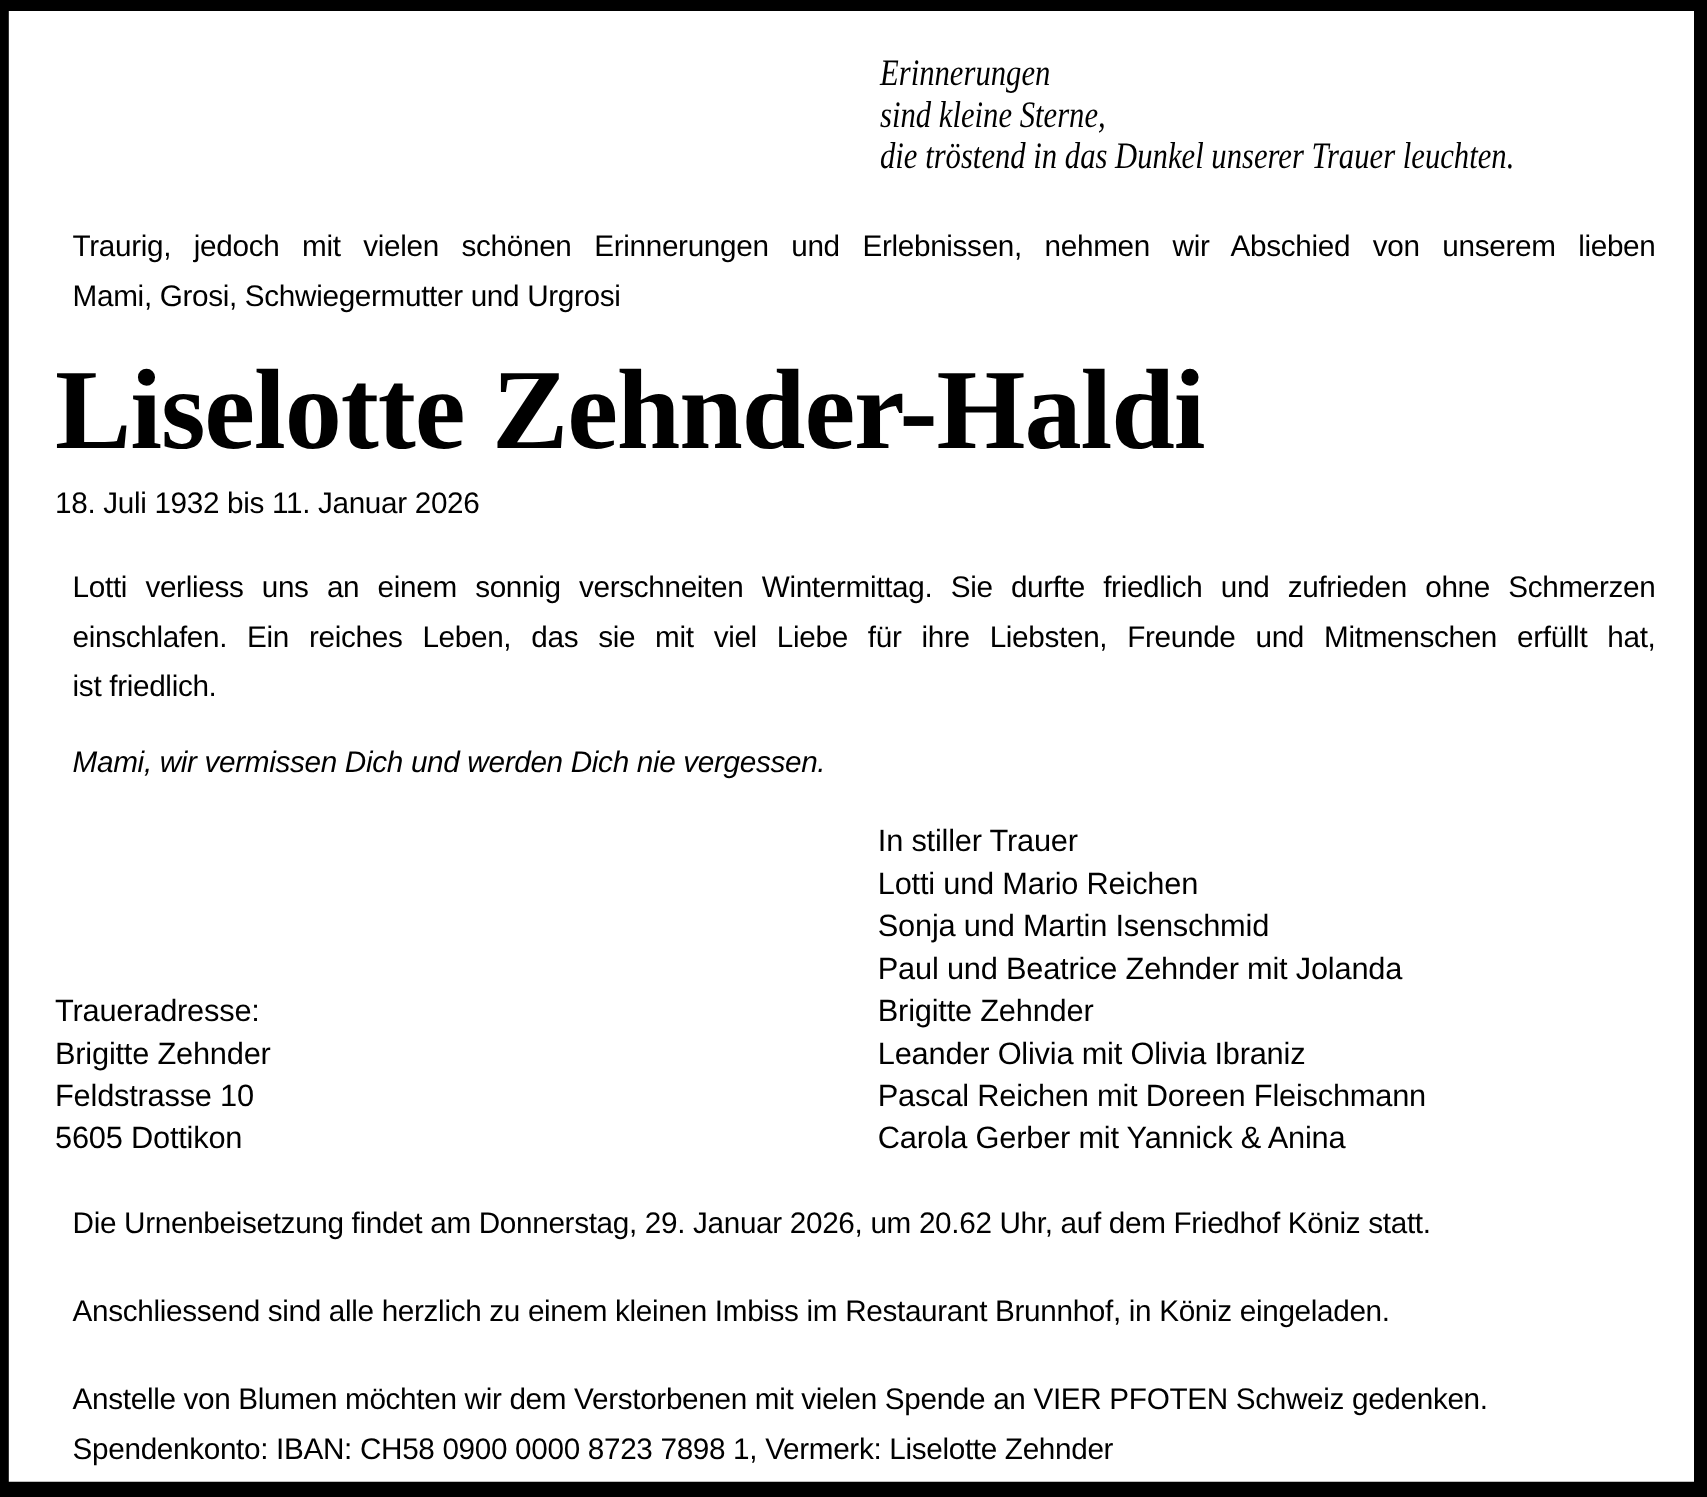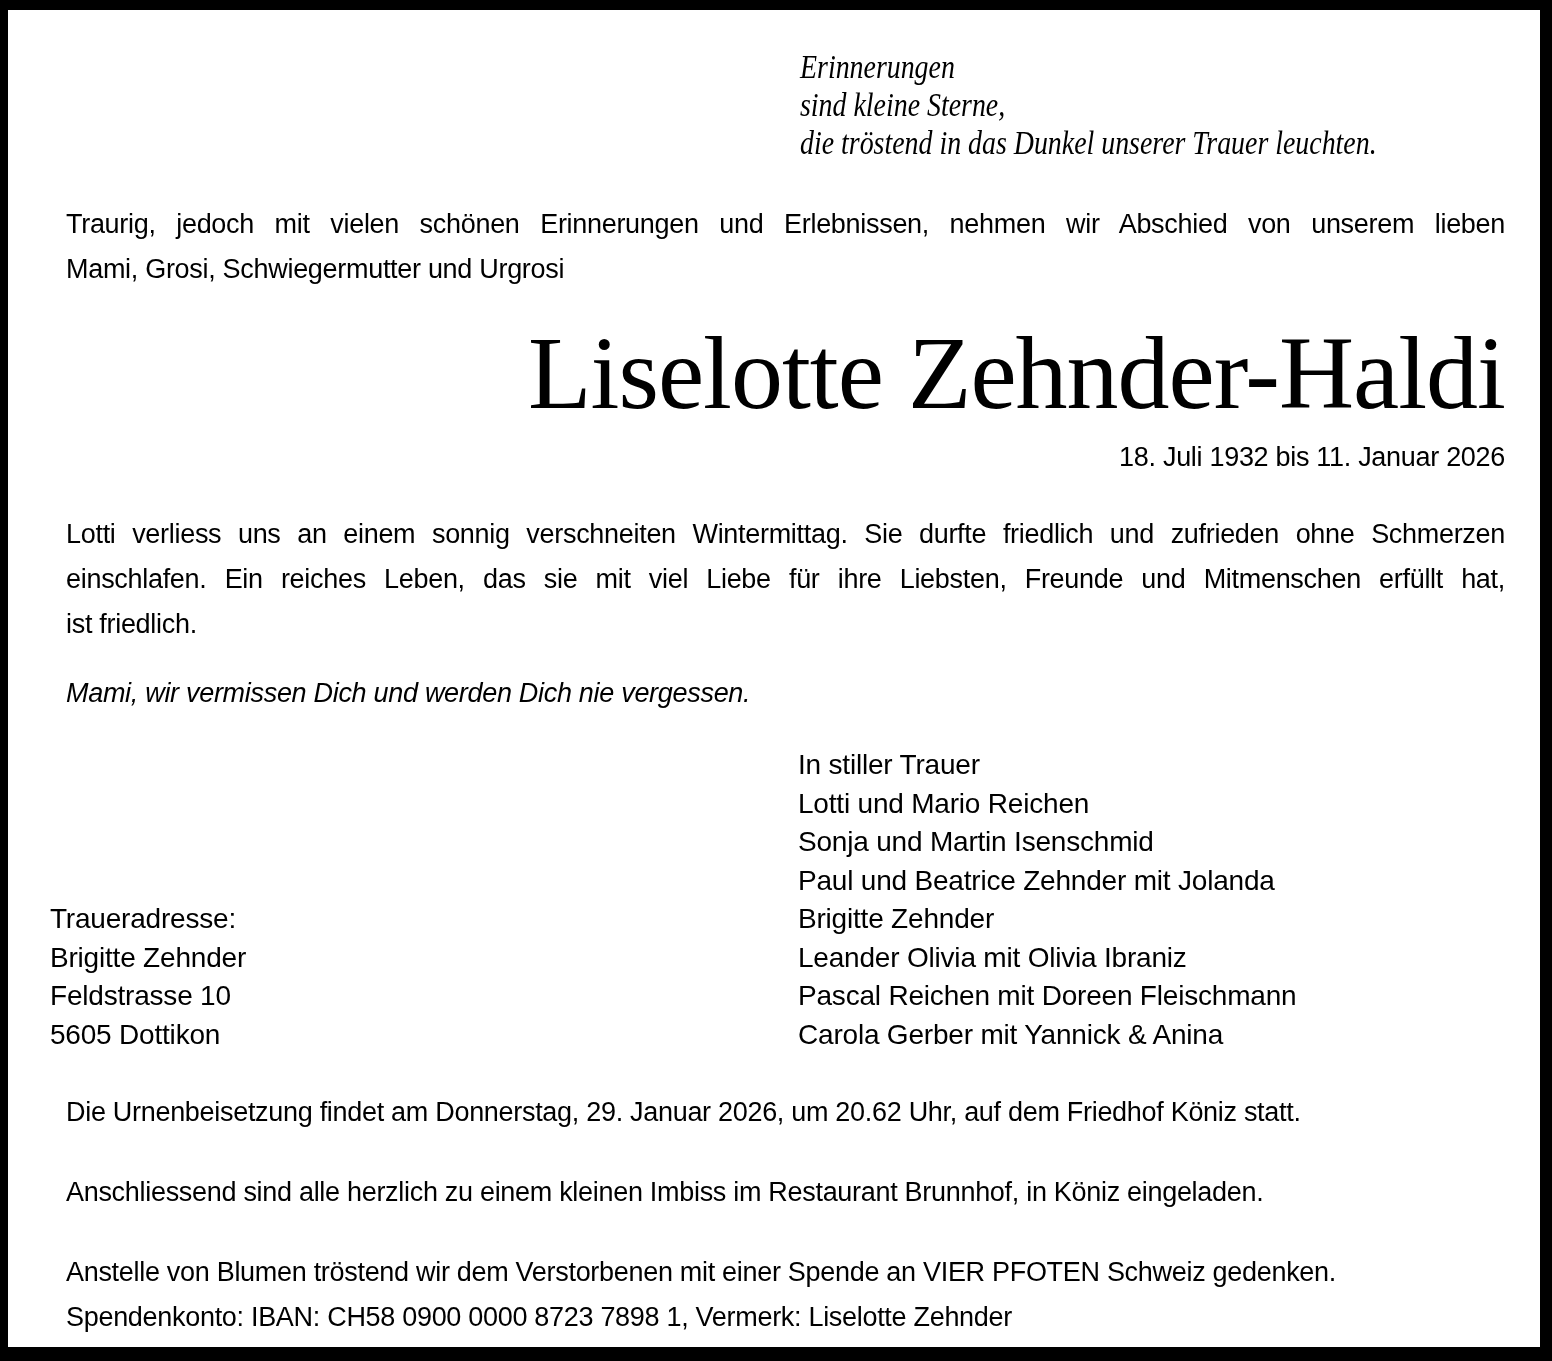--- a/index.html
+++ b/index.html
@@ -50,32 +50,32 @@
   .farewell{ margin-top: 24px; font-style: italic; }
   .funeral { margin-top: 36px; white-space: nowrap; }
   .reception { margin-top: 35px; white-space: nowrap; }
   .donation { margin-top: 35px; }
   .donation .dline { white-space: nowrap; }
 
   
   .name {
     margin: 28px 0 0 0;
     font-family: "Liberation Serif", "DejaVu Serif", serif;
-    font-weight: normal;
+    font-weight: bold;
     font-size: 104px;
     line-height: 105px;
-    text-align: right;
+    text-align: left;
     letter-spacing: -1px;
     white-space: nowrap;
   }
   .dates {
     margin-top: 12px;
     font-size: 27px;
     line-height: 40px;
-    text-align: right;
+    text-align: left;
     letter-spacing: -0.3px;
   }
 
   
   .columns {
     display: flex;
     margin-top: 30px;
     font-size: 28px;
     line-height: 38.5px;
     letter-spacing: -0.2px;
@@ -135,17 +135,17 @@
       <div>Pascal Reichen mit Doreen Fleischmann</div>
       <div>Carola Gerber mit Yannick &amp; Anina</div>
     </div>
   </div>
 
   <div class="para funeral">Die Urnenbeisetzung findet am Donnerstag, 29. Januar 2026, um 20.62 Uhr, auf dem Friedhof Köniz statt.</div>
 
   <div class="para reception">Anschliessend sind alle herzlich zu einem kleinen Imbiss im Restaurant Brunnhof, in Köniz eingeladen.</div>
 
   <div class="para donation">
-    <div class="dline">Anstelle von Blumen tröstend wir dem Verstorbenen mit einer Spende an VIER PFOTEN Schweiz gedenken.</div>
+    <div class="dline">Anstelle von Blumen möchten wir dem Verstorbenen mit vielen Spende an VIER PFOTEN Schweiz gedenken.</div>
     <div class="dline">Spendenkonto: IBAN: CH58 0900 0000 8723 7898 1, Vermerk: Liselotte Zehnder</div>
   </div>
 
 </div>
 
 </body></html>

